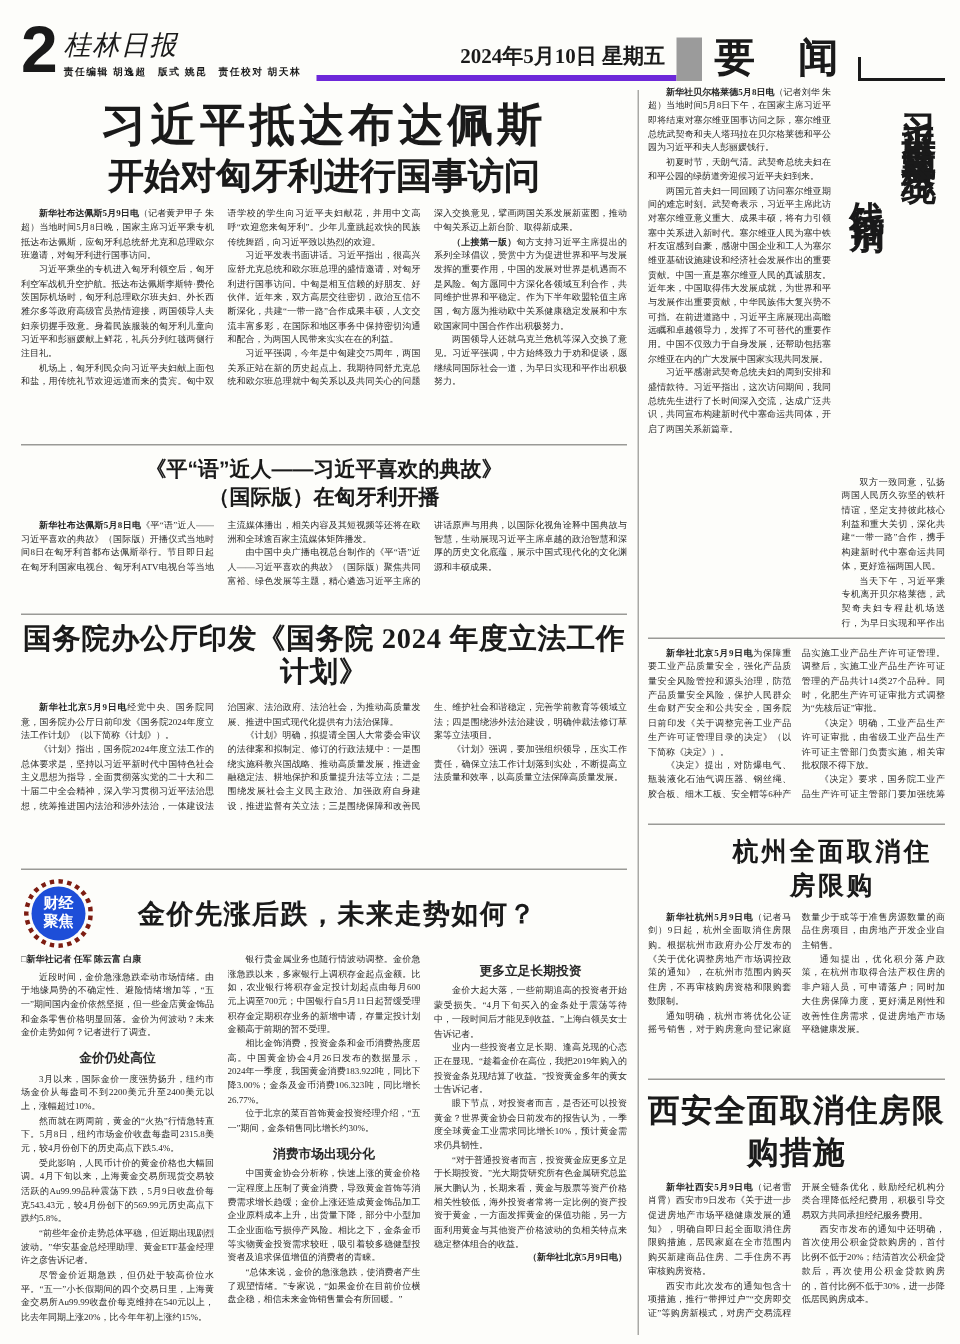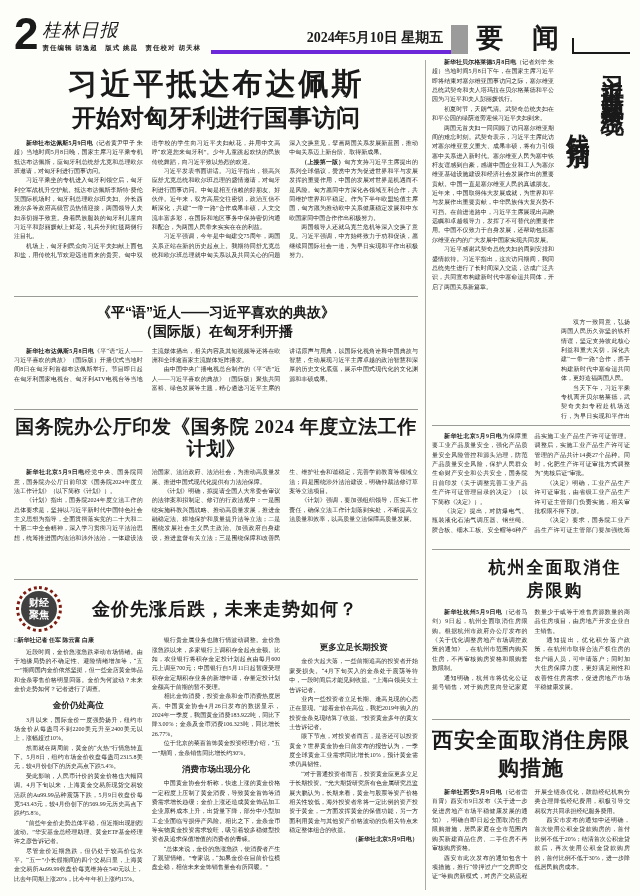--- a/index.html
+++ b/index.html
@@ -41,21 +41,21 @@
 
   .sec { border-top:1px solid #9a9a96; padding-top:6px; margin-top:5px; }
   .hl2 { font-family:"Liberation Sans", sans-serif; font-weight:900; text-align:center; font-size:14px; line-height:1.35; margin-bottom:6px; }
   #a2-body { height:57px; }
 
   .hl3 { font-weight:900; text-align:center; font-size:19px; line-height:1.2; margin-bottom:7px; letter-spacing:0.5px; }
   #a3-body { height:106px; }
 
   .gold-head { display:flex; align-items:center; margin-bottom:4px; }
   .badge-outer { width:46px; height:46px; border-radius:50%; border:3px dotted #7d1d12; display:flex; align-items:center; justify-content:center; flex:0 0 46px; margin-left:2px; }
-  .badge-inner { width:36px; height:36px; border-radius:50%; background:#404040; color:#fff; display:flex; flex-direction:column; align-items:center; justify-content:center; font-family:"Liberation Sans", sans-serif; font-weight:bold; font-size:10px; line-height:1.25; }
+  .badge-inner { width:36px; height:36px; border-radius:50%; background:#1d4ed8; color:#fff; display:flex; flex-direction:column; align-items:center; justify-content:center; font-family:"Liberation Sans", sans-serif; font-weight:bold; font-size:10px; line-height:1.25; }
   .hl-gold { flex:1; text-align:center; font-weight:900; font-size:18px; letter-spacing:1px; padding-right:30px; }
   .gold-body { display:flex; gap:9px; height:258px; }
   .gold-col { flex:1; min-width:0; }
 
   
   .farewell { overflow:hidden; height:362px; display:flex; }
   .fw-col1 { width:122px; flex:0 0 122px; height:100%; }
   .fw-right { flex:1; min-width:0; display:flex; flex-direction:column; margin-left:7px; }
   .vert-hl { writing-mode:vertical-rl; font-family:"Liberation Sans", sans-serif; font-weight:900; font-size:23px; letter-spacing:4px; height:252px; line-height:1.5; align-self:center; margin-bottom:8px; }
   .vert-hl .part2 { padding-top:58px; }

